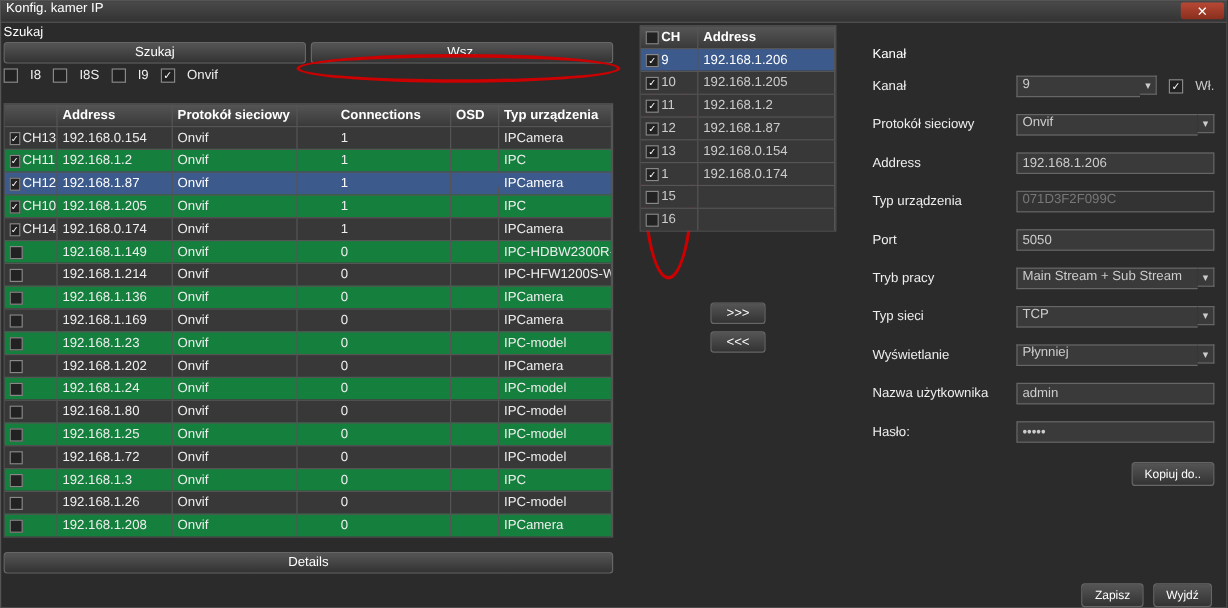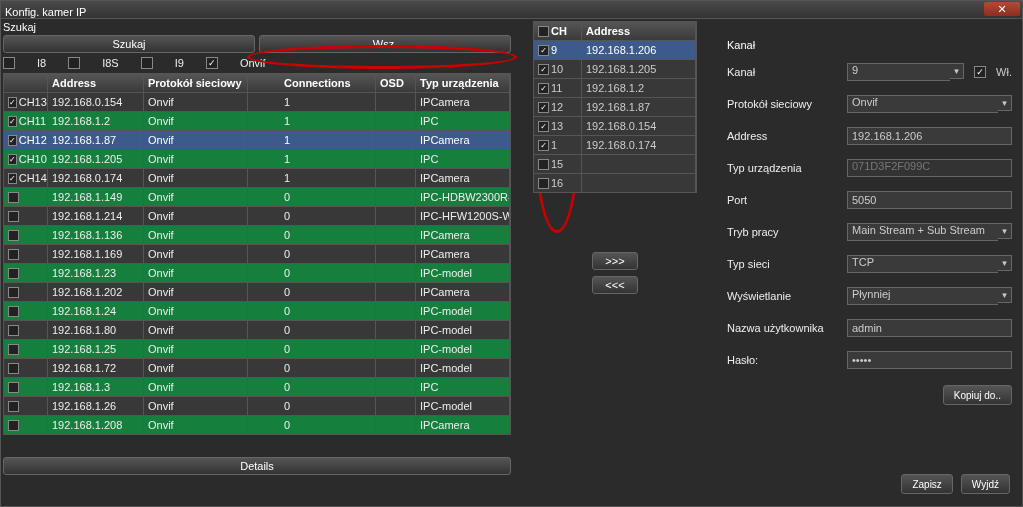--- a/index.html
+++ b/index.html
@@ -16,21 +16,21 @@
     background: #2b2b2b;
     border: 1px solid #555;
     height: 100%;
     display: flex;
     flex-direction: column;
   }
   .titlebar {
     background: linear-gradient(#4a4a4a, #333);
     height: 18px;
     display: flex;
-    align-items: flex-end;
+    align-items: flex-start;
     padding: 0 4px;
     border-bottom: 1px solid #555;
     position: relative;
   }
   .titlebar-text { font-size: 11px; color: #fff; }
   .close-btn {
     position: absolute;
     right: 2px;
     top: 1px;
     width: 36px;
@@ -88,23 +88,23 @@
     cursor: pointer;
   }
   .btn-row {
     display: flex;
     gap: 4px;
     margin-bottom: 4px;
   }
   .btn-row .wide-btn { flex: 1; }
   .chk-row {
     display: flex;
-    gap: 22px;
+    gap: 10px;
     align-items: center;
-    margin-bottom: 4px;
+    margin-bottom: 17px;
     font-size: 11px;
     color: #eee;
   }
   .chk {
     width: 12px; height: 12px;
     border: 1px solid #888;
     background: #222;
     display: inline-flex;
     align-items: center;
     justify-content: center;
@@ -141,21 +141,21 @@
   .tr.selected { background:#3c5a8c; color:#fff;align-items:flex-end; }
   .mini-chk {
     width: 11px; height: 11px;
     border: 1px solid #888;
     background:#222;
     display:inline-flex;align-items:center;justify-content:center;
     font-size:8px;color:#fff;
   }
   .mini-chk.checked::before{content:"✓";}
   .details-btn {
-    margin-top: 22px;
+    margin-top: 12px;
   }
   
   .mid-table { width: 164px; border:1px solid #555; }
   .mid-thead { display:flex; background:linear-gradient(#555,#3a3a3a); color:#fff; font-weight:bold; }
   .mid-th { border-right:1px solid #555; padding:3px 4px;}
   .mid-ch-col { width:48px; display:flex; gap:2px; align-items:center;}
   .mid-addr-col { flex:1; }
   .mid-tr { display:flex; border-top:1px solid #555; background:#383838;}
   .mid-tr.selected{background:#3c5a8c;color:#fff;}
   .mid-td { border-right:1px solid #555; padding:3px 4px;}
@@ -178,21 +178,21 @@
   }
   .form-input.readonly{color:#777;background:#333;}
   .btn {
     background:linear-gradient(#555,#333);
     border:1px solid #666;border-radius:3px;
     height:20px;padding:0 10px;
     display:inline-flex;align-items:center;justify-content:center;
     color:#fff;cursor:pointer;font-size:10px;
   }
   .bottom-btns {
-    position:absolute;right:12px;bottom:12px;
+    position:absolute;right:12px;bottom:0;
     display:flex;gap:8px;
   }
   .copy-btn-row{display:flex;justify-content:flex-end;margin-top:2px;}
   .annotation {
     position:absolute;
     border:3px solid #cc0000;
     border-radius:50%;
     pointer-events:none;
   }
   .ann1 { left:246px; top:26px; width:270px; height:24px; }

